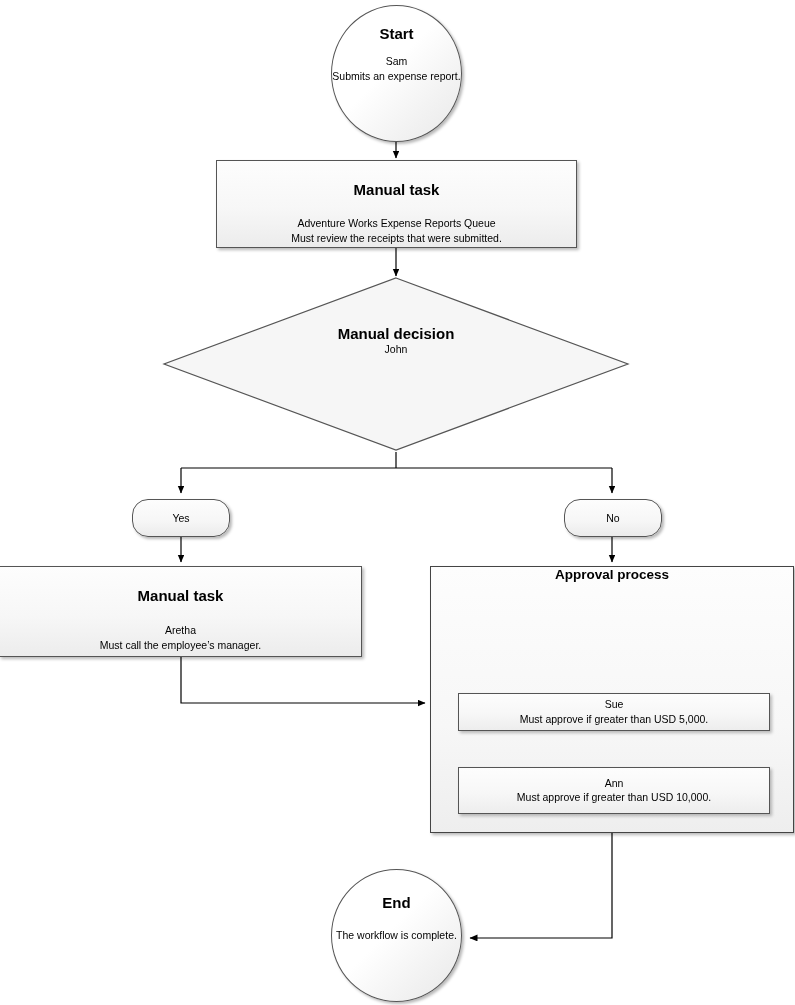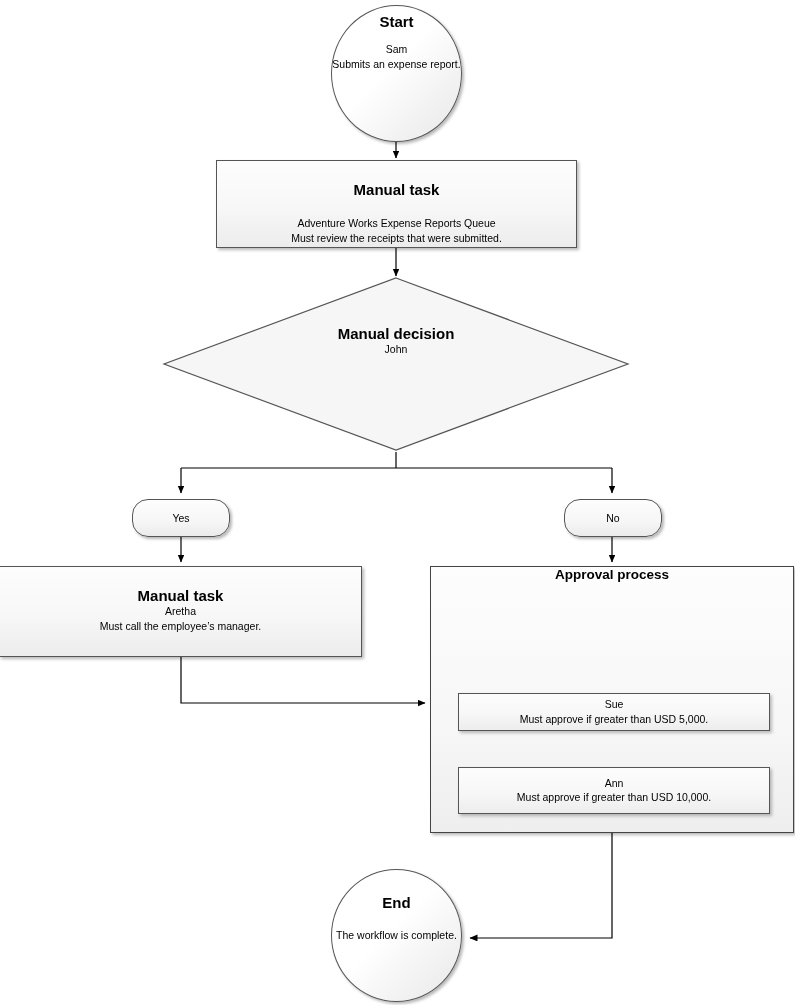--- a/index.html
+++ b/index.html
@@ -148,21 +148,21 @@
       <path d="M181,657 L181,703 L425,703" marker-end="url(#arrow)"></path>
 
       <path d="M612,665 L612,684" marker-end="url(#arrow)"></path>
       <path d="M612,739 L612,758" marker-end="url(#arrow)"></path>
 
       <path d="M612,833 L612,938 L470,938" marker-end="url(#arrow)"></path>
     </g>
   </svg>
 
   <div class="node ellipse-node" style="left:331px; top:5px; width:131px; height:137px;">
-    <div class="node-title" style="margin-top:7px;">Start</div>
+    <div class="node-title" style="margin-top:19px;">Start</div>
     <div class="node-actor" style="margin-top:12px;">Sam</div>
     <div class="node-desc">Submits an expense report.</div>
   </div>
 
   <div class="node rect-node" style="left:216px; top:160px; width:361px; height:88px;">
     <div class="node-title" style="margin-top:20px;">Manual task</div>
     <div class="node-actor" style="margin-top:18px;">Adventure Works Expense Reports Queue</div>
     <div class="node-desc">Must review the receipts that were submitted.</div>
   </div>
 
@@ -179,21 +179,21 @@
   <div class="node pill-node" style="left:132px; top:499px; width:98px; height:38px;">
     <div>Yes</div>
   </div>
 
   <div class="node pill-node" style="left:564px; top:499px; width:98px; height:38px;">
     <div>No</div>
   </div>
 
   <div class="node rect-node" style="left:-1px; top:566px; width:363px; height:91px;">
     <div class="node-title" style="margin-top:20px;">Manual task</div>
-    <div class="node-actor" style="">Aretha</div>
+    <div class="node-actor" style="margin-top:19px;">Aretha</div>
     <div class="node-desc">Must call the employee’s manager.</div>
   </div>
 
   <div class="node group-node" style="left:430px; top:566px; width:364px; height:267px;">
     <div class="group-title">Approval process</div>
 
 
     <div class="sub-node" style="left:27px; top:126px; width:312px; height:38px;">
       <div class="node-actor">Sue</div>
       <div class="node-desc">Must approve if greater than USD 5,000.</div>

